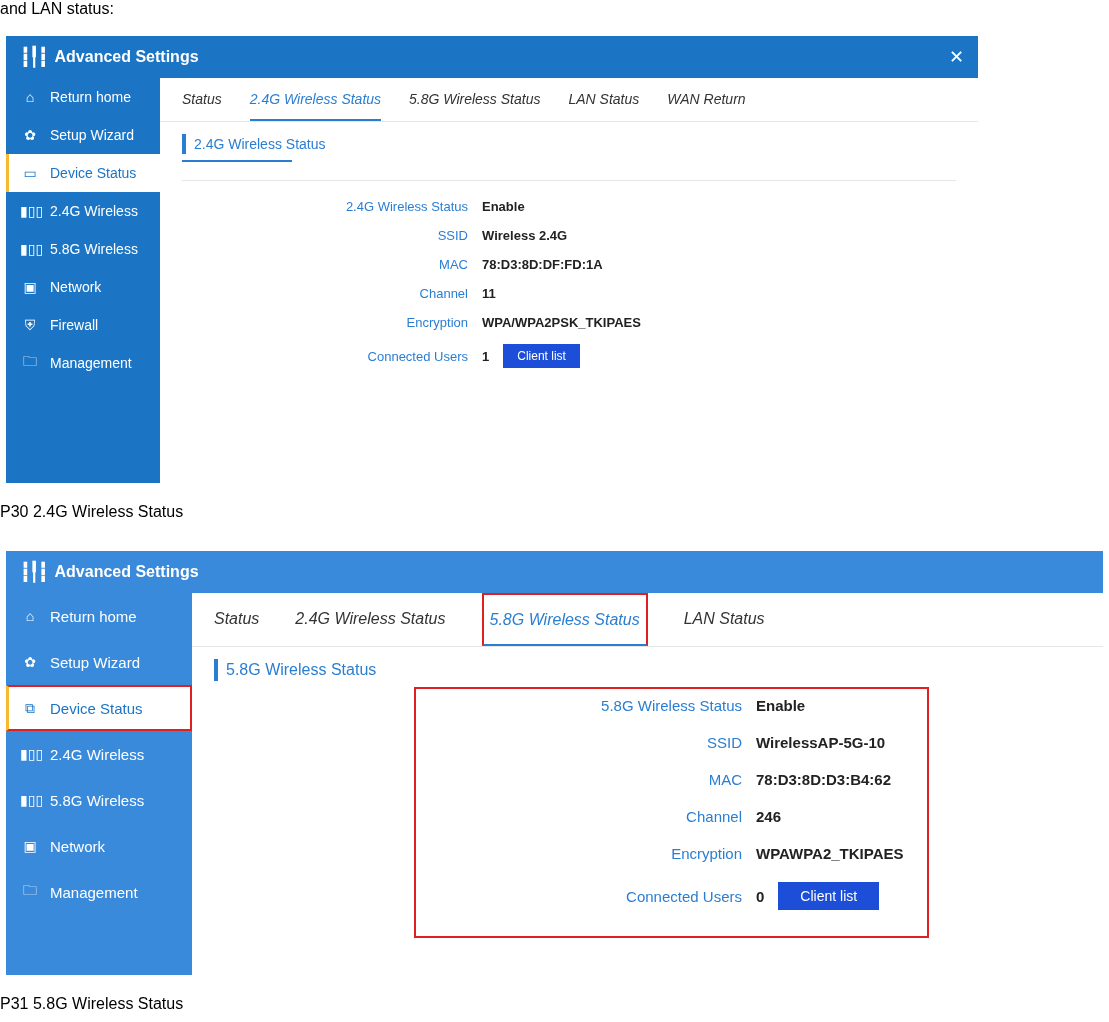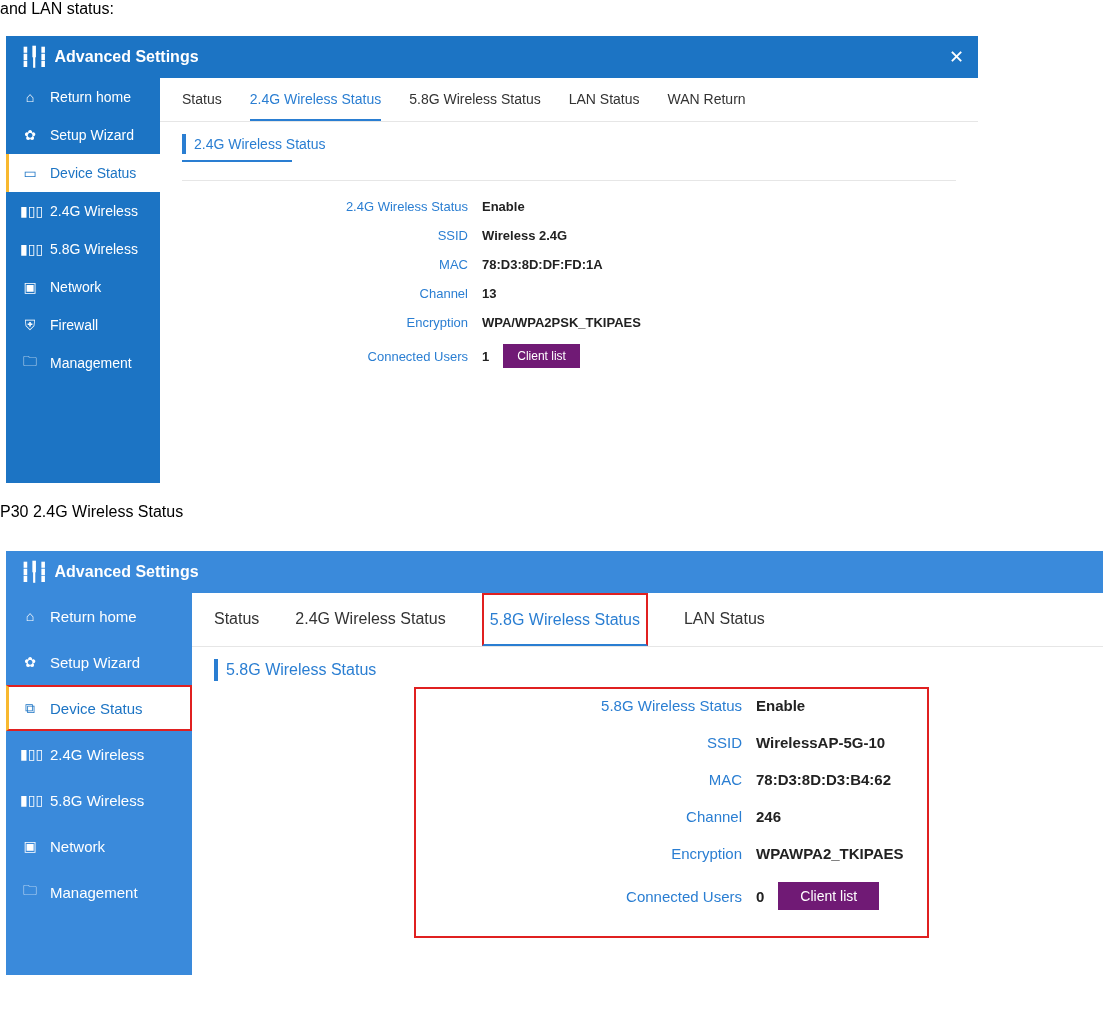--- a/index.html
+++ b/index.html
@@ -43,20 +43,21 @@
 
   .redbox { border: 2px solid #e02020; }
 
   .main {
     flex: 1; background: #fff;
   }
   .tabs {
     display: flex; border-bottom: 1px solid #e6e6e6;
     padding: 0 22px; height: 44px; align-items: flex-end;
     font-size: 14px;
+    font-style: italic;
   }
   .shot2 .tabs { font-size: 16px; height: 54px; }
   .tab {
     margin-right: 28px; cursor: pointer; color: #333;
     height: 100%; display: flex; align-items: center;
     border-bottom: 2px solid transparent;
   }
   .shot2 .tab { margin-right: 36px; }
   .tab.active { color: #2a7ed2; border-bottom: 2px solid #2a7ed2; }
 
@@ -75,21 +76,21 @@
   .kv-block { display: flex; align-items: center; margin-bottom: 14px; }
   .shot2 .kv-block { margin-bottom: 20px; }
   .kv-label {
     width: 300px; text-align: right; color: #2a7ed2;
     font-size: 13px; padding-right: 14px;
   }
   .shot2 .kv-label { font-size: 15px; width: 340px; }
   .kv-value { font-size: 13px; color: #222; font-weight: bold; }
   .shot2 .kv-value { font-size: 15px; }
   .client-btn {
-    display: inline-block; background: #701a75; color: #fff;
+    display: inline-block; background: #1d4ed8; color: #fff;
     font-size: 12px; padding: 5px 14px; margin-left: 14px; cursor: pointer;
   }
   .shot2 .client-btn { font-size: 14px; padding: 6px 22px; }
 
   .caption { text-align: left; font-size: 16px; margin: 18px 0 30px 0; }
 
   .redbox-content { padding: 8px 0 6px 0; margin-top: 6px; }
 </style>
 </head>
 <body>
@@ -161,21 +162,21 @@
           <div class="kv-block">
             <div class="kv-label">SSID</div>
             <div class="kv-value">Wireless 2.4G</div>
           </div>
           <div class="kv-block">
             <div class="kv-label">MAC</div>
             <div class="kv-value">78:D3:8D:DF:FD:1A</div>
           </div>
           <div class="kv-block">
             <div class="kv-label">Channel</div>
-            <div class="kv-value">13</div>
+            <div class="kv-value">11</div>
           </div>
           <div class="kv-block">
             <div class="kv-label">Encryption</div>
             <div class="kv-value">WPA/WPA2PSK_TKIPAES</div>
           </div>
           <div class="kv-block">
             <div class="kv-label">Connected Users</div>
             <div class="kv-value">1</div>
             <div class="client-btn">Client list</div>
           </div>
@@ -259,14 +260,15 @@
               <div class="kv-label">Connected Users</div>
               <div class="kv-value">0</div>
               <div class="client-btn">Client list</div>
             </div>
           </div>
         </div>
       </div>
     </div>
   </div>
 
+  <div class="caption">P31 5.8G Wireless Status</div>
 
 </div>
 
 </body></html>

